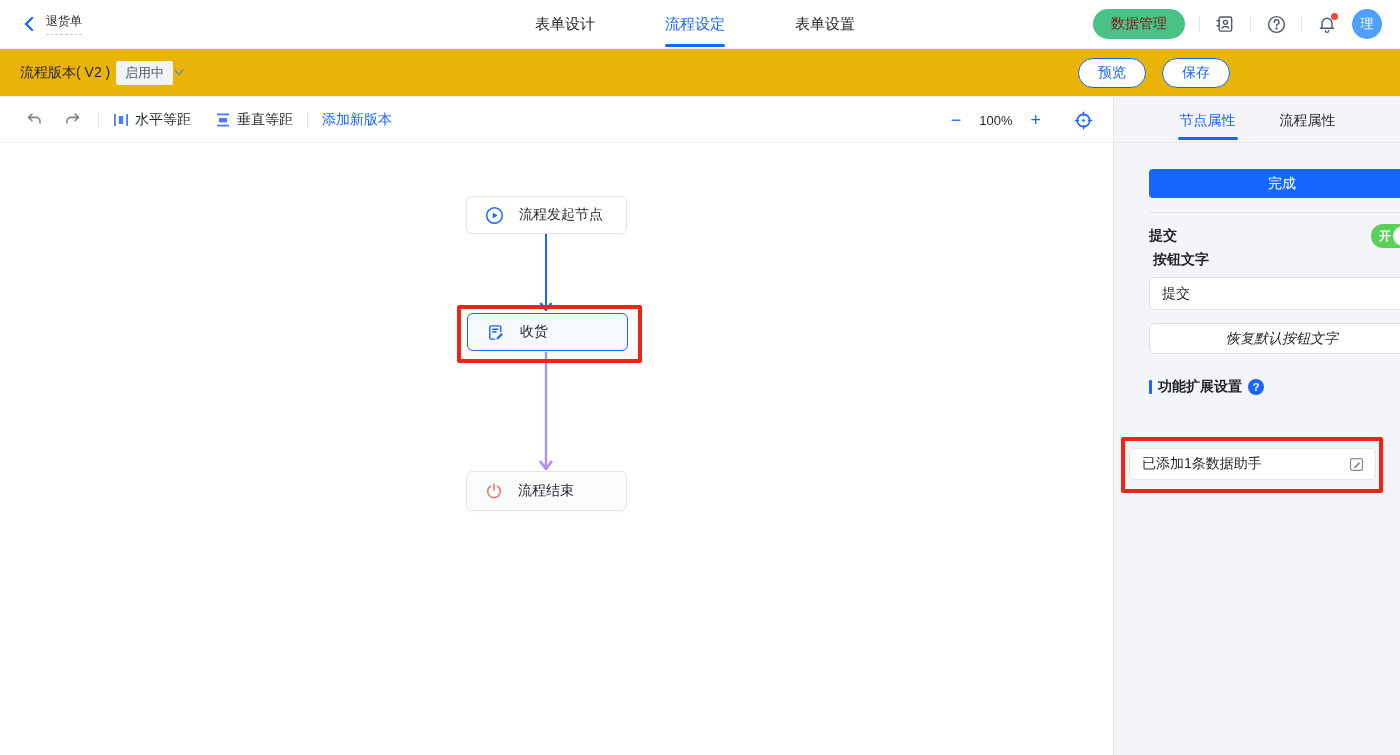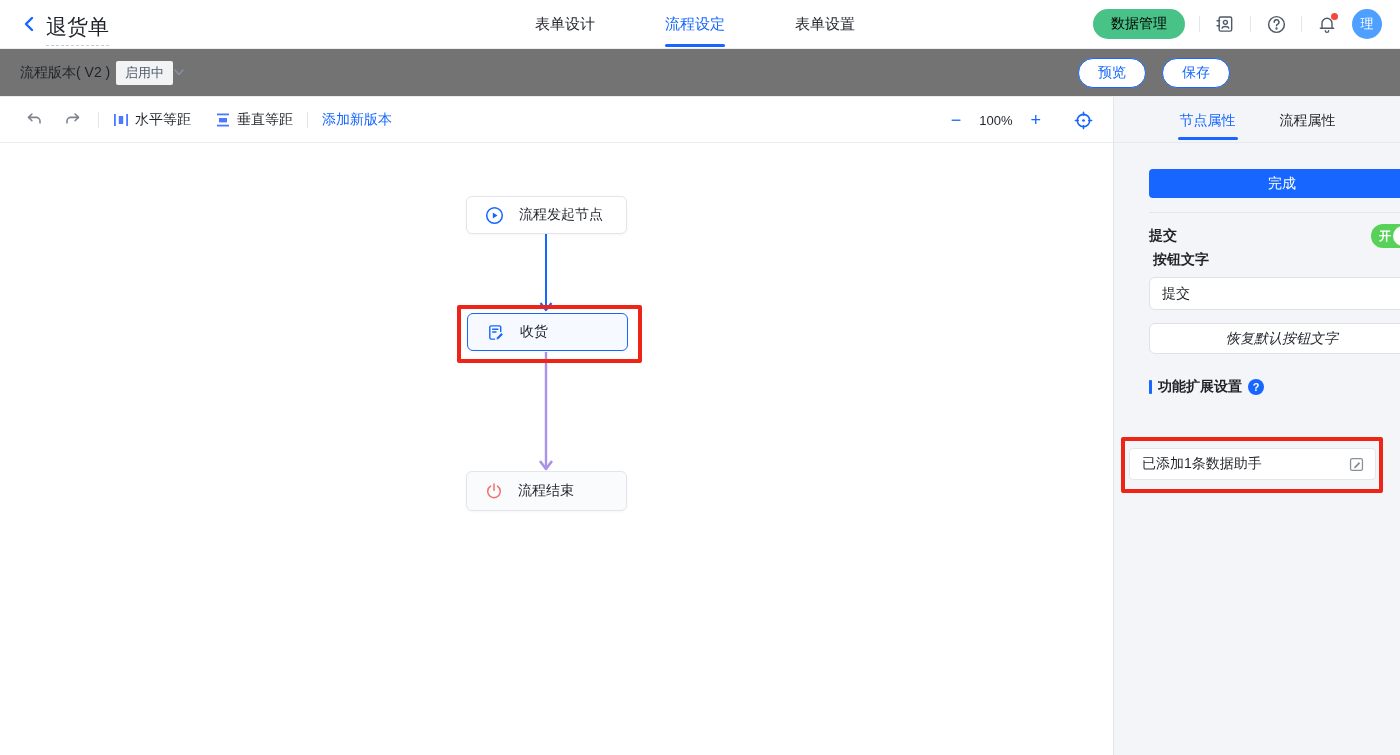--- a/index.html
+++ b/index.html
@@ -3,34 +3,34 @@
 <meta charset="utf-8">
 <style>
   * { margin:0; padding:0; box-sizing:border-box; }
   html,body { width:1400px; height:755px; }
   body { font-family:"Liberation Sans","DejaVu Sans",sans-serif; background:#fff; color:#1f2329; }
   #app { position:relative; width:1400px; height:755px; overflow:hidden; background:#fff; }
 
   
   .header { position:absolute; left:0; top:0; width:1400px; height:49px; background:#fff; border-bottom:1px solid #ebedf0; }
   .back-btn { position:absolute; left:18px; top:13px; width:22px; height:22px; cursor:pointer; display:flex; align-items:center; justify-content:center; }
-  .doc-title { position:absolute; left:46px; top:13px; font-size:21px; color:#1f2329; border-bottom:1px dashed #c9cdd4; padding-bottom:4px; }
+  .doc-title { position:absolute; left:46px; top:13px; font-size:12px; color:#1f2329; border-bottom:1px dashed #c9cdd4; padding-bottom:4px; }
   .header-tabs { position:absolute; left:500px; top:0; height:48px; display:flex; }
   .h-tab { position:relative; height:48px; line-height:48px; font-size:15px; color:#1f2329; margin:0 35px; cursor:pointer; }
   .h-tab.active { color:#1666ff; }
   .h-tab.active::after { content:""; position:absolute; left:0; right:0; bottom:1px; height:3px; background:#1666ff; border-radius:2px; }
   .header-right { position:absolute; right:18px; top:0; height:48px; display:flex; align-items:center; gap:14px; }
-  .green-btn { height:30px; padding:0 18px; background:#49c287; color:#000000; font-size:14px; border:none; border-radius:15px; cursor:pointer; }
+  .green-btn { height:30px; padding:0 18px; background:#49c287; color:#7f1d1d; font-size:14px; border:none; border-radius:15px; cursor:pointer; }
   .v-sep { width:1px; height:16px; background:#e5e6eb; }
   .hicon { width:22px; height:22px; display:flex; align-items:center; justify-content:center; cursor:pointer; position:relative; }
   .bell-dot { position:absolute; right:0px; top:0px; width:7px; height:7px; background:#f5483b; border-radius:50%; }
   .avatar { width:30px; height:30px; border-radius:50%; background:#4e9fff; color:#fff; font-size:13px; display:flex; align-items:center; justify-content:center; cursor:pointer; }
 
   
-  .version-bar { position:absolute; left:0; top:49px; width:1400px; height:48px; background:#737373; border-bottom:1px solid #ebedf0; }
+  .version-bar { position:absolute; left:0; top:49px; width:1400px; height:48px; background:#eab308; border-bottom:1px solid #ebedf0; }
   .version-label { position:absolute; left:20px; top:15px; font-size:14px; color:#1f2329; }
   .status-badge { position:absolute; left:116px; top:12px; background:#f2f3f5; color:#4e5969; font-size:13px; padding:3px 9px; border-radius:2px; }
   .version-caret { position:absolute; left:172px; top:16px; cursor:pointer; }
   .version-actions { position:absolute; right:170px; top:9px; display:flex; gap:16px; }
   .outline-btn { width:68px; height:30px; background:#fff; border:1px solid #1666ff; color:#1666ff; font-size:14px; border-radius:15px; cursor:pointer; }
 
   
   .toolbar { position:absolute; left:0; top:97px; width:1113px; height:46px; background:#fff; border-bottom:1px solid #ebedf0; display:flex; align-items:center; }
   .tb-icon-btn { width:24px; height:24px; display:flex; align-items:center; justify-content:center; cursor:pointer; }
   .tb-group { display:flex; align-items:center; gap:6px; cursor:pointer; font-size:14px; color:#1f2329; }

